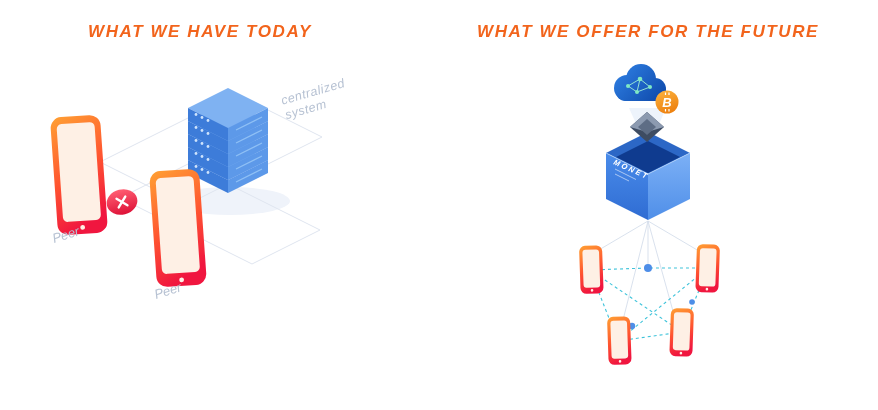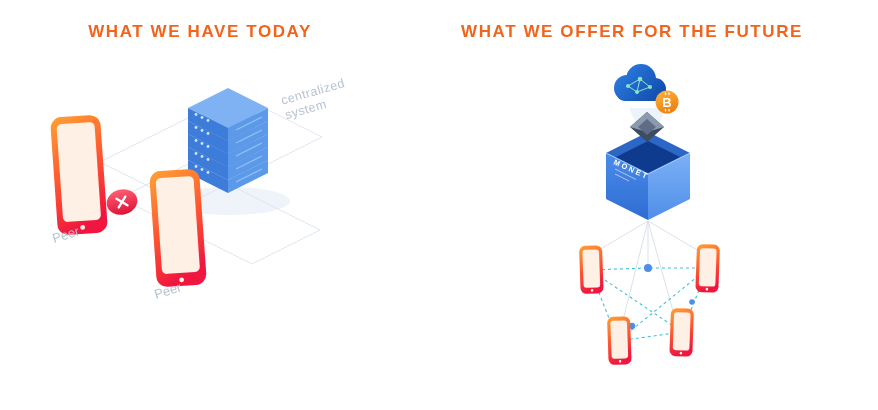--- a/index.html
+++ b/index.html
@@ -1,25 +1,25 @@
 <!DOCTYPE html>
 <html><head>
 <meta charset="utf-8">
 <style>
   html,body{margin:0;padding:0;background:#ffffff;}
   .canvas{
     position:relative;width:878px;height:410px;background:#ffffff;
-    font-family:"Liberation Sans",sans-serif;overflow:hidden;
+    font-family:"Liberation Sans",sans-serif;overflow:hidden;font-style:italic;
   }
   .panel-title{
     position:absolute;top:22px;font-size:17px;font-weight:700;
     letter-spacing:1.6px;color:#F2641C;text-align:center;white-space:nowrap;
   }
   #left-title{left:0;width:400px;}
-  #right-title{left:432px;width:400px;}
+  #right-title{left:448px;width:400px;}
   svg{position:absolute;top:0;height:410px;}
   #left-illustration{left:0;width:440px;}
   #right-illustration{left:440px;width:438px;}
   svg text{font-family:"Liberation Sans",sans-serif;}
 </style>
 </head>
 <body>
 
 <div class="canvas">
 

